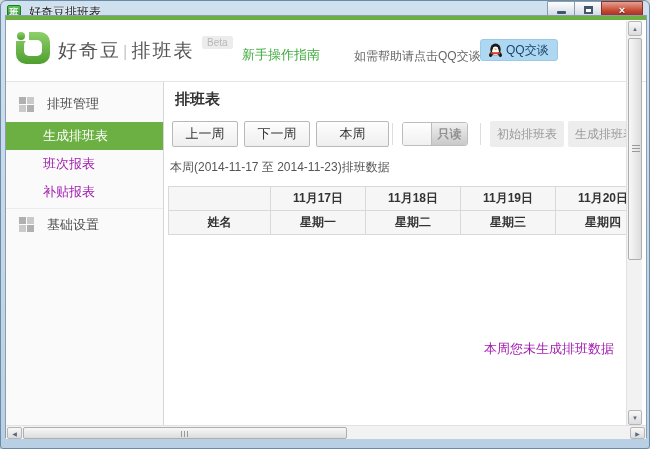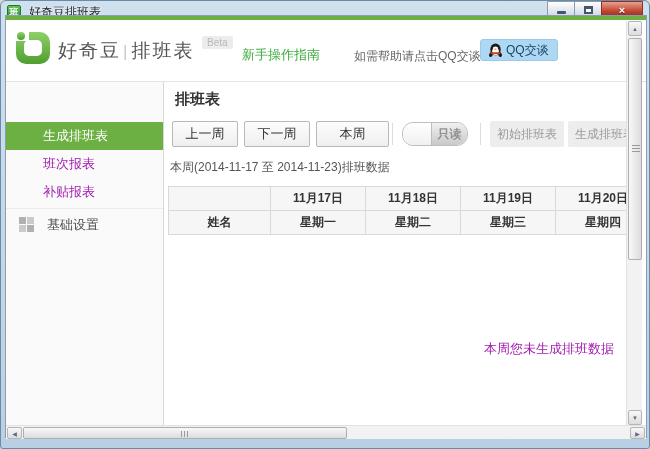--- a/index.html
+++ b/index.html
@@ -39,21 +39,21 @@
              margin:0 21px 8px 13px;flex:0 0 auto;}
   .side-item{position:absolute;left:0;width:100%;height:28px;line-height:28px;padding-left:37px;font-size:13px;color:#a21caf;cursor:pointer;}
   .side-item.active{background:#6cb043;color:#fff;}
   .sec2{border-top:1px solid #ececec;}
   
   .main{position:absolute;left:158px;top:66px;width:463px;height:343px;background:#fff;overflow:hidden;}
   .page-title{position:absolute;left:11px;top:8px;font-size:15px;font-weight:bold;color:#333;}
   .btn{position:absolute;top:39px;height:26px;border:1px solid #b9b9b9;border-radius:2px;
        background:linear-gradient(#fdfdfd,#efefef);font-size:13px;color:#333;text-align:center;line-height:24px;cursor:pointer;}
   .vsep{position:absolute;top:41px;width:1px;height:22px;background:#ddd;}
-  .toggle{position:absolute;left:238px;top:40px;width:66px;height:24px;border:1px solid #bdbdbd;border-radius:11px;
+  .toggle{position:absolute;left:238px;top:40px;width:66px;height:24px;border:1px solid #bdbdbd;border-radius:3px;
           display:flex;cursor:pointer;overflow:hidden;}
   .knob{width:29px;background:linear-gradient(#ffffff,#f0f0f0);border-right:1px solid #bdbdbd;}
   .track{flex:1;background:linear-gradient(#f0f0f0,#c9c9c9);color:#8f8f8f;font-size:12px;font-weight:bold;
          text-align:center;line-height:22px;}
   .flatbtn{position:absolute;top:39px;height:26px;width:74px;background:#ededed;border:none;border-radius:2px;
            font-size:12px;color:#9a9a9a;text-align:center;line-height:26px;cursor:pointer;white-space:nowrap;}
   .weekinfo{position:absolute;left:6px;top:77px;font-size:12px;color:#555;white-space:nowrap;}
   .sched-table{position:absolute;left:4px;top:104px;width:482px;border-collapse:collapse;table-layout:fixed;}
   .sched-table td{border:1px solid #d9d9d9;background:#f6f6f6;height:24px;text-align:center;
                   font-size:12px;font-weight:bold;color:#333;}
@@ -127,20 +127,24 @@
           <ellipse cx="11" cy="11.5" rx="1.8" ry="2.6" fill="#1a1a1a" transform="rotate(-20 11 11.5)"></ellipse>
           <rect x="1.6" y="9.2" width="9.8" height="2" rx="1" fill="#d43b2a"></rect>
           <ellipse cx="6.5" cy="5" rx="2.6" ry="1.6" fill="#ffffff"></ellipse>
           <rect x="5.4" y="5.6" width="2.2" height="1.1" rx="0.5" fill="#e8a41b"></rect>
         </svg>
         <span>QQ交谈</span>
       </div>
     </div>
 
     <div class="sidebar">
+      <div class="side-section" style="top:6px;">
+        <span class="grid-icon"></span>
+        <span>排班管理</span>
+      </div>
       <div class="side-item active" style="top:40px;">生成排班表</div>
       <div class="side-item" style="top:68px;">班次报表</div>
       <div class="side-item" style="top:96px;">补贴报表</div>
       <div class="side-section sec2" style="top:126px;">
         <span class="grid-icon"></span>
         <span>基础设置</span>
       </div>
     </div>
 
     <div class="main">

